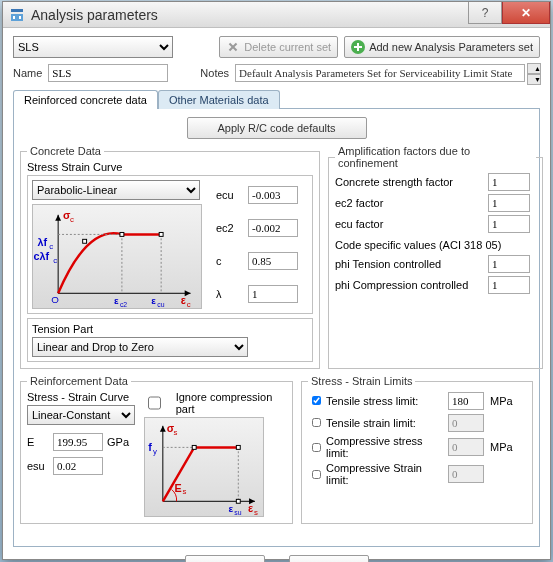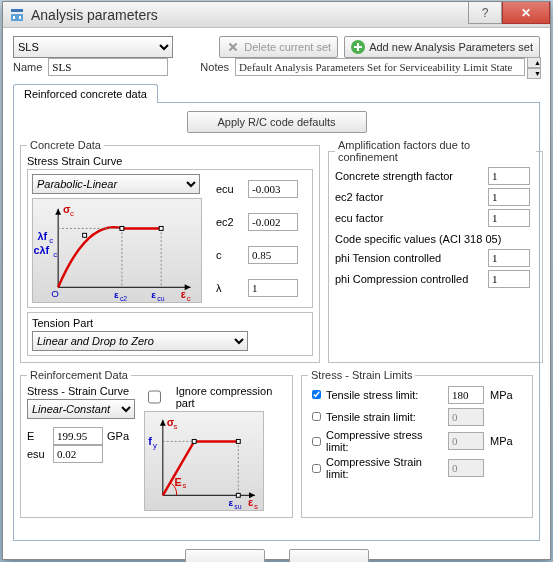--- a/index.html
+++ b/index.html
@@ -34,21 +34,21 @@
   .titlebar .title { flex:1; color:#333; font-size:14px;}
   .title-buttons { display:flex; height:100%; }
   .title-btn {
     width: 34px; height: 22px; margin-top:0;
     display:flex; align-items:center; justify-content:center;
     border:1px solid #999; border-top:none; background:linear-gradient(#f5f5f5,#e1e1e1);
     font-size:12px; color:#555;
   }
   .title-btn.close { background:linear-gradient(#e27c72,#cf4a3a); color:#fff; width:48px; border-color:#a33; font-weight:bold;}
   .content { padding: 8px 10px; }
-  .row { display:flex; align-items:center; gap:6px; }
+  .row { display:flex; align-items:center; gap:6px; margin-bottom:6px; }
   select.top-select {
     width: 160px; height: 22px; font-size:11px;
     border:1px solid #888; background:linear-gradient(#fff,#e8e8e8);
   }
   .btn {
     height:22px; border:1px solid #9a9a9a; background:linear-gradient(#fdfdfd,#e5e5e5);
     padding:0 6px; display:flex; align-items:center; gap:4px; cursor:pointer; color:#333;
     border-radius:2px;
   }
   .btn.disabled { color:#9a9a9a; cursor:default; }
@@ -82,21 +82,21 @@
   .flexcol { display:flex; gap:8px; }
   .stress-graph { width:170px; height:105px; border:1px solid #bbb; background:linear-gradient(#f2f2f2,#d9d9d9); position:relative; overflow:hidden;}
   .stress-graph svg { width:100%; height:100%; }
   .small-graph { width:120px; height:100px; border:1px solid #bbb; background:linear-gradient(#f2f2f2,#d9d9d9); position:relative;}
   .small-graph svg { width:100%; height:100%; }
   .params { display:grid; grid-template-columns: 28px 60px; gap:4px 4px; align-items:center; font-size:11px; margin-left:6px;}
   .params input { width:50px; }
   .amp { display:grid; grid-template-columns: 140px 48px; gap:3px 13px; align-items:center; font-size:11px;}
   .amp input { width:42px; }
   .sub-label { font-size:11px; color:#000; margin-bottom:2px; display:block; }
-  .combo { height:20px; font-size:11px; border:1px solid #888; background:linear-gradient(#fff,#e8e8e8);font-style:italic; }
+  .combo { height:20px; font-size:11px; border:1px solid #888; background:linear-gradient(#fff,#e8e8e8); }
   .apply-row { display:flex; justify-content:center; margin:2px 0 6px; }
   .reinf-left { width:115px; }
   .check { display:flex; gap:12px; }
   .limits { display:grid; grid-template-columns: 16px 120px 40px 26px; gap:3px 2px; align-items:center; font-size:11px;}
   .limits input.txt { width:36px; }
   .limits input.txt:disabled { background:#eee; color:#888; }
   .footer { display:flex; justify-content:center; gap:24px; padding:8px 0 0; }
   .footer .btn { width:80px; justify-content:center; }
 </style>
 </head>
@@ -148,20 +148,21 @@
         <input class="txt notes" value="Default Analysis Parameters Set for Serviceability Limit State" style="">
         <div class="spin">
           <button>▲</button>
           <button>▼</button>
         </div>
       </div>
     </div>
 
     <div class="tabs">
       <div class="tab active">Reinforced concrete data</div>
+      <div class="tab">Other Materials data</div>
     </div>
 
     <div class="tab-body">
       <div class="apply-row">
         <div class="btn" style="width:180px;justify-content:center;">
           <span>Apply R/C code defaults</span>
         </div>
       </div>
 
       <div class="flexcol">

